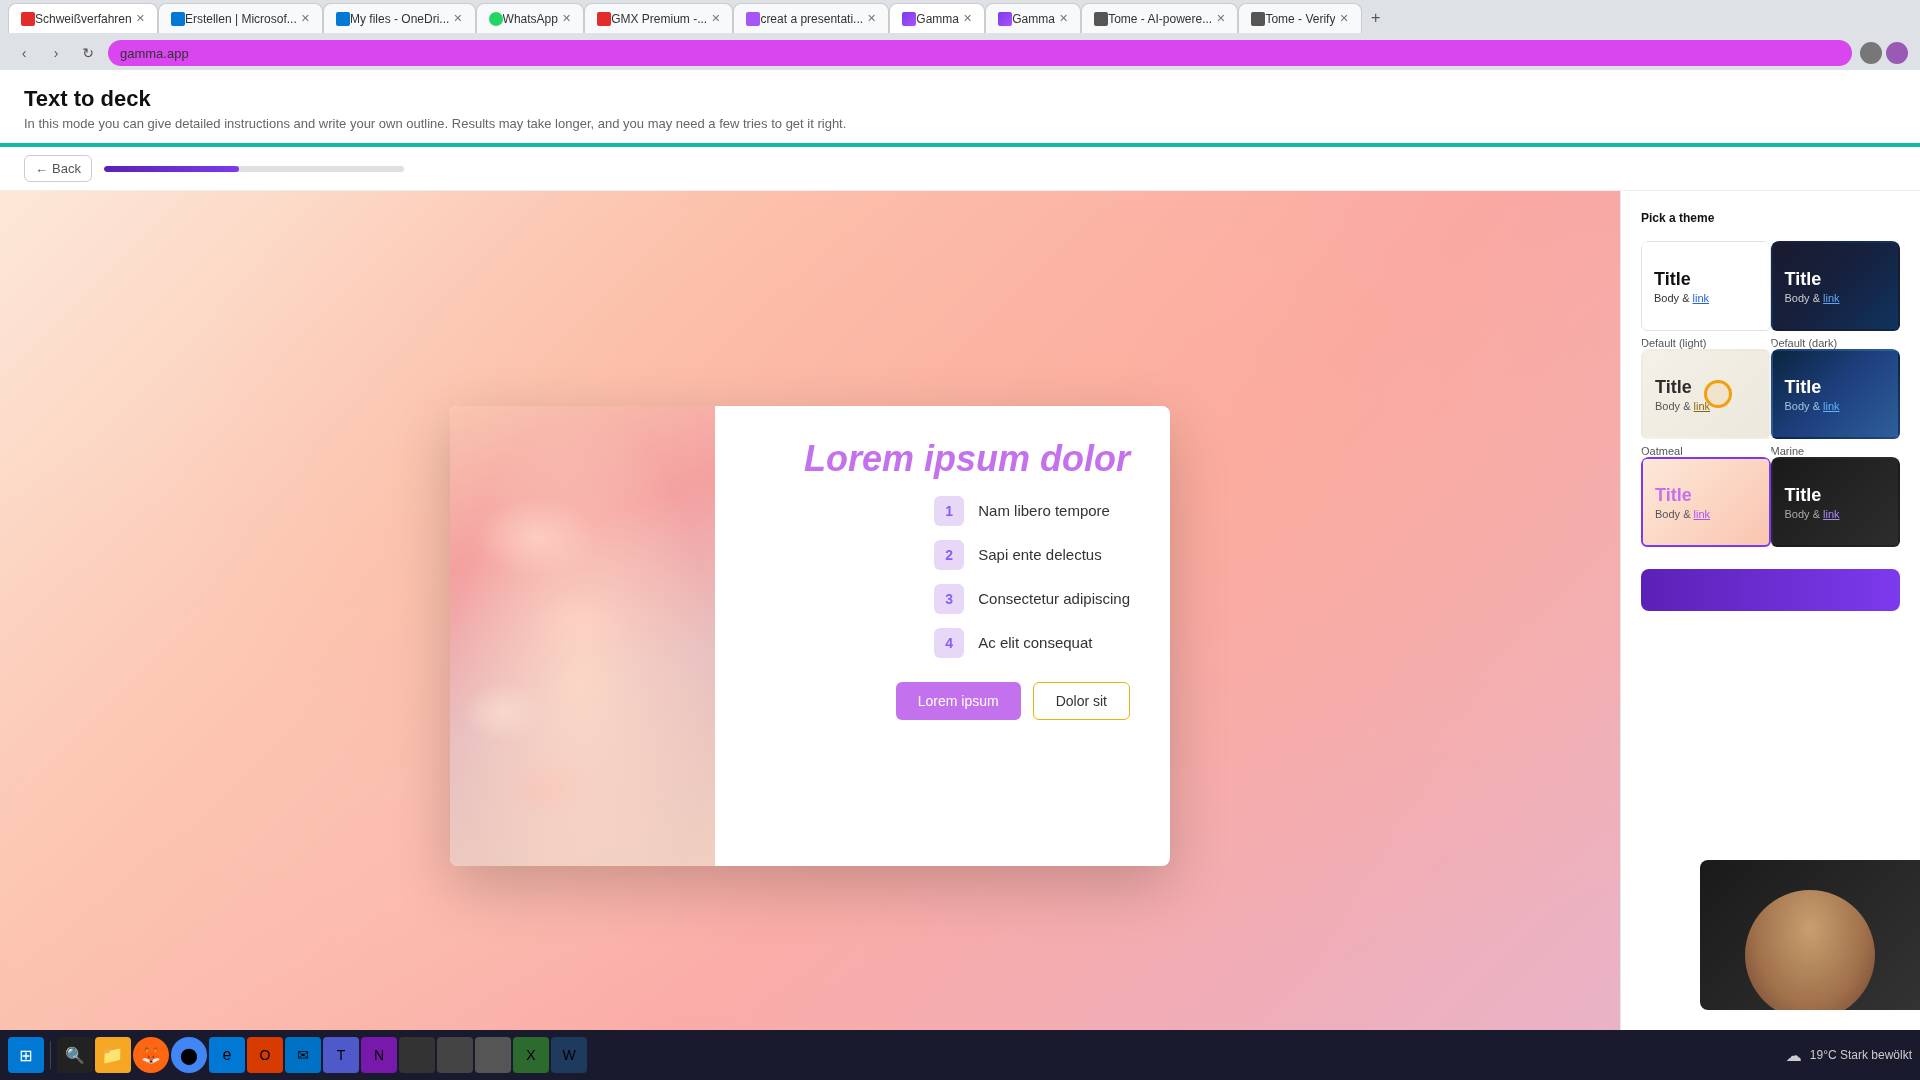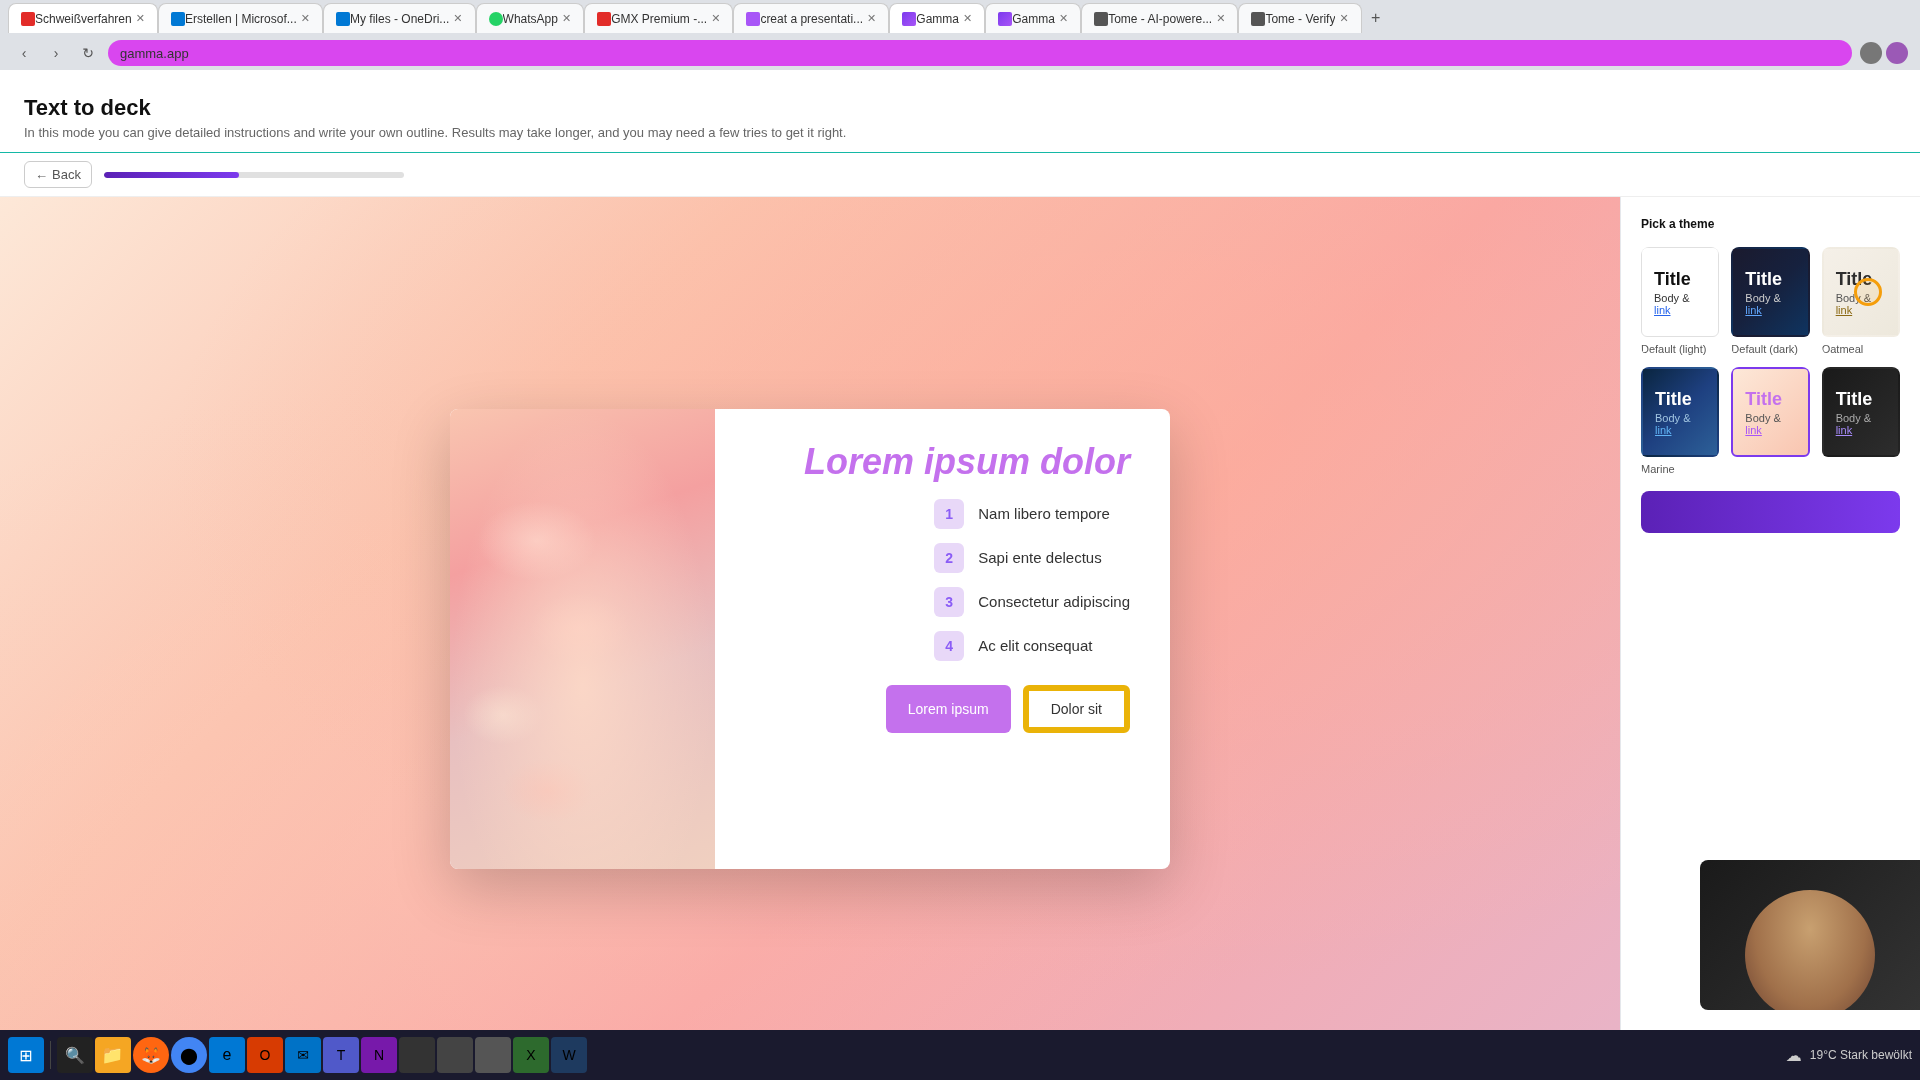--- a/index.html
+++ b/index.html
@@ -17,21 +17,21 @@
     .address-bar { display: flex; align-items: center; height: 34px; background: #dee1e6; padding: 0 12px; gap: 8px; }
     .nav-btn { width: 24px; height: 24px; display: flex; align-items: center; justify-content: center; font-size: 14px; color: #555; cursor: pointer; }
     .address-input { flex: 1; height: 26px; background: #d946ef; border-radius: 13px; border: none; padding: 0 12px; font-size: 13px; color: #333; display: flex; align-items: center; }
     .address-icons { display: flex; gap: 4px; }
     .addr-icon { width: 22px; height: 22px; background: #bbb; border-radius: 50%; }
 
     
     .app-content { height: calc(1080px - 70px); background: #fff; display: flex; flex-direction: column; }
 
     
-    .app-header { padding: 16px 24px 12px; border-bottom: 1px solid #14b8a6; margin-top: 9px; }
+    .app-header { padding: 16px 24px 12px; border-bottom: 4px solid #14b8a6; }
     .app-header-title { font-size: 22px; font-weight: 600; color: #111; }
     .app-header-subtitle { font-size: 13px; color: #666; margin-top: 4px; }
 
     
     .toolbar { display: flex; align-items: center; padding: 8px 24px; gap: 12px; border-bottom: 1px solid #eee; }
     .back-btn { display: flex; align-items: center; gap: 4px; font-size: 13px; color: #555; background: none; border: 1px solid #ccc; border-radius: 6px; padding: 5px 10px; cursor: pointer; }
     .progress-bar-container { flex: 1; max-width: 300px; height: 6px; background: #e0e0e0; border-radius: 3px; overflow: hidden; }
     .progress-bar-fill { height: 100%; width: 45%; background: linear-gradient(to right, #5b21b6, #7c3aed); border-radius: 3px; }
 
     
@@ -46,26 +46,26 @@
     .slide-image { width: 265px; flex-shrink: 0; background: linear-gradient(160deg, #f9c5b0 0%, #f4a0a0 30%, #e8c0c0 60%, #f0d0c0 100%); position: relative; overflow: hidden; }
     .slide-image-decor { position: absolute; inset: 0; background: radial-gradient(ellipse at 50% 60%, rgba(255,220,200,0.8) 0%, transparent 70%); }
     .slide-content { flex: 1; padding: 32px 40px; display: flex; flex-direction: column; gap: 16px; align-items: flex-end; }
     .slide-title { font-size: 36px; font-weight: 700; color: #c471ed; font-style: italic; }
     .slide-items { display: flex; flex-direction: column; gap: 14px; }
     .slide-item { display: flex; align-items: center; gap: 14px; }
     .slide-item-num { width: 30px; height: 30px; background: #e8d8f8; color: #8b5cf6; border-radius: 6px; display: flex; align-items: center; justify-content: center; font-size: 14px; font-weight: 600; flex-shrink: 0; }
     .slide-item-text { font-size: 15px; color: #333; }
     .slide-buttons { display: flex; gap: 12px; margin-top: 8px; }
     .slide-btn-primary { background: #c471ed; color: white; border: none; border-radius: 6px; padding: 10px 22px; font-size: 14px; font-weight: 500; cursor: pointer; }
-    .slide-btn-secondary { background: transparent; color: #333; border: 6px solid #eab308; border-radius: 6px; padding: 10px 22px; font-size: 14px; font-weight: 500; cursor: pointer; }
+    .slide-btn-secondary { background: transparent; color: #333; border: 1px solid #eab308; border-radius: 6px; padding: 10px 22px; font-size: 14px; font-weight: 500; cursor: pointer; }
 
     
     .theme-panel { width: 300px; background: #fff; border-left: 1px solid #e5e7eb; padding: 20px; overflow-y: auto; flex-shrink: 0; }
     .theme-panel-title { font-size: 12px; font-weight: 600; color: #111; margin-bottom: 16px; }
-    .theme-grid { display: grid; grid-template-columns: 1fr 1fr 1fr; gap: 12px; }
+    .theme-grid { display: grid; grid-template-columns: 1fr 1fr; }
     .theme-card { border-radius: 8px; overflow: hidden; cursor: pointer; position: relative; }
     .theme-card-preview { height: 90px; display: flex; flex-direction: column; justify-content: center; padding: 12px; border-radius: 6px; border: 2px solid transparent; }
     .theme-card-preview.selected { border-color: #7c3aed; }
     .theme-card-label { text-align: left; font-size: 11px; color: #555; margin-top: 6px; }
     .theme-title { font-size: 18px; font-weight: 700; margin-bottom: 2px; }
     .theme-body { font-size: 11px; }
     .theme-link { text-decoration: underline; font-size: 11px; }
 
     
     .theme-default-light .theme-card-preview { background: #fff; border: 1px solid #e0e0e0; }

